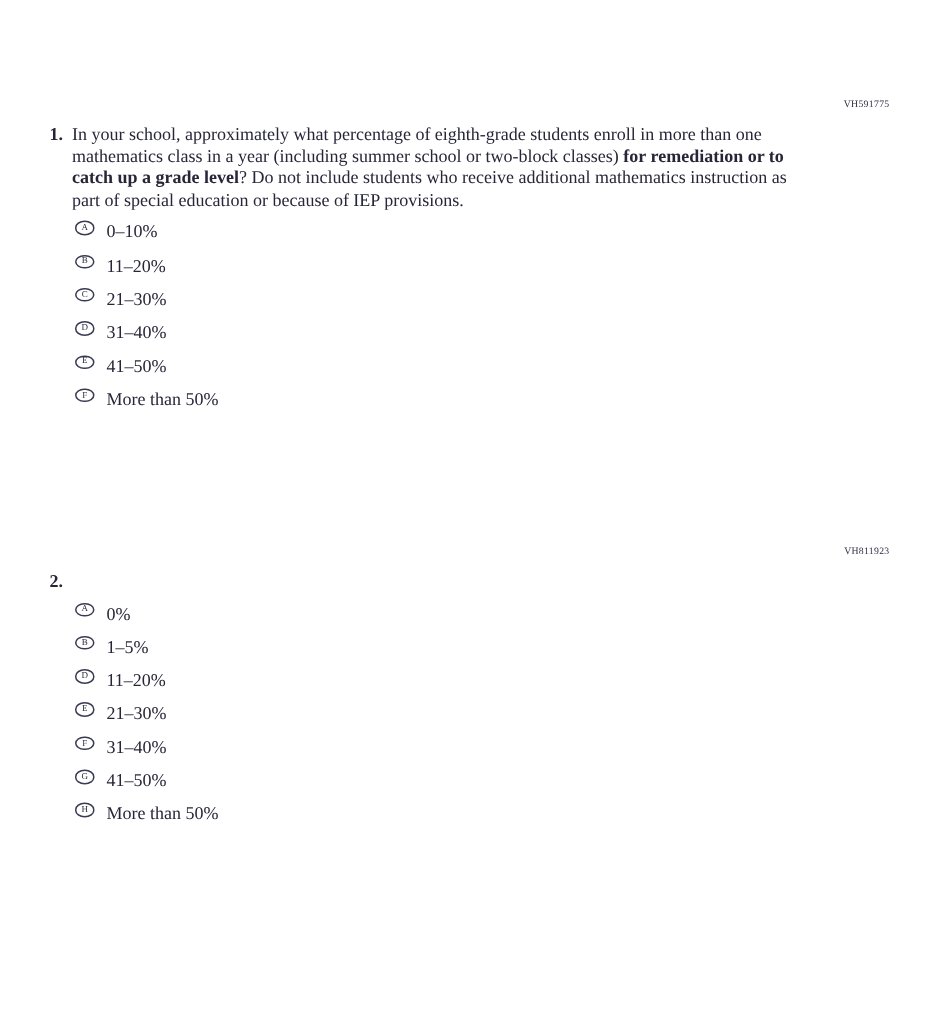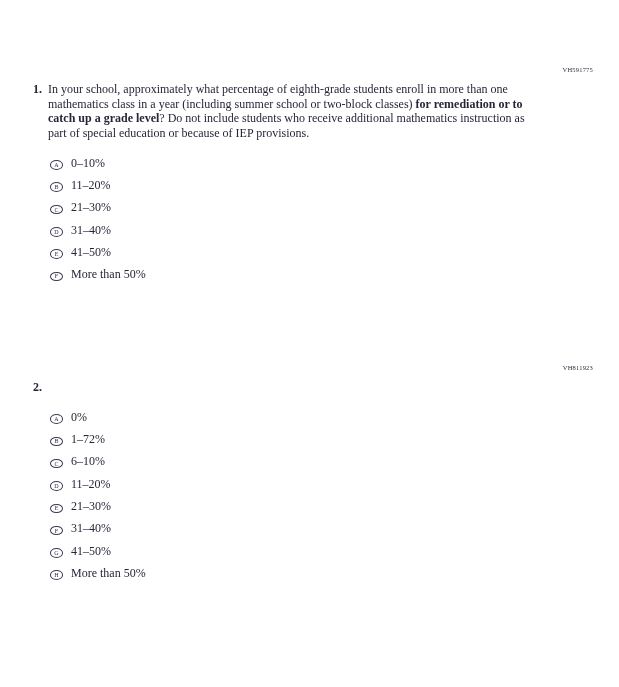--- a/index.html
+++ b/index.html
@@ -42,21 +42,21 @@
   }
   .q-text b { font-weight: bold; }
   .options {
     list-style: none;
     margin: 7px 0 0 0;
     padding: 0 0 0 50px;
   }
   .option {
     height: 22.3px;
     display: flex;
-    align-items: flex-end;
+    align-items: flex-start;
   }
   .bubble {
     flex: none;
     box-sizing: border-box;
     width: 13px;
     height: 9.5px;
     border: 1px solid #3a3a52;
     border-radius: 50%;
     display: inline-flex;
     align-items: center;
@@ -116,25 +116,21 @@
     <div class="q-row">
       <span class="q-num">2.</span>
     </div>
     <ul class="options">
         <li class="option">
           <span class="bubble">A</span>
           <span class="olabel">0%</span>
         </li>
         <li class="option">
           <span class="bubble">B</span>
-          <span class="olabel">1–72%</span>
-        </li>
-        <li class="option">
-          <span class="bubble">C</span>
-          <span class="olabel">6–10%</span>
+          <span class="olabel">1–5%</span>
         </li>
         <li class="option">
           <span class="bubble">D</span>
           <span class="olabel">11–20%</span>
         </li>
         <li class="option">
           <span class="bubble">E</span>
           <span class="olabel">21–30%</span>
         </li>
         <li class="option">

